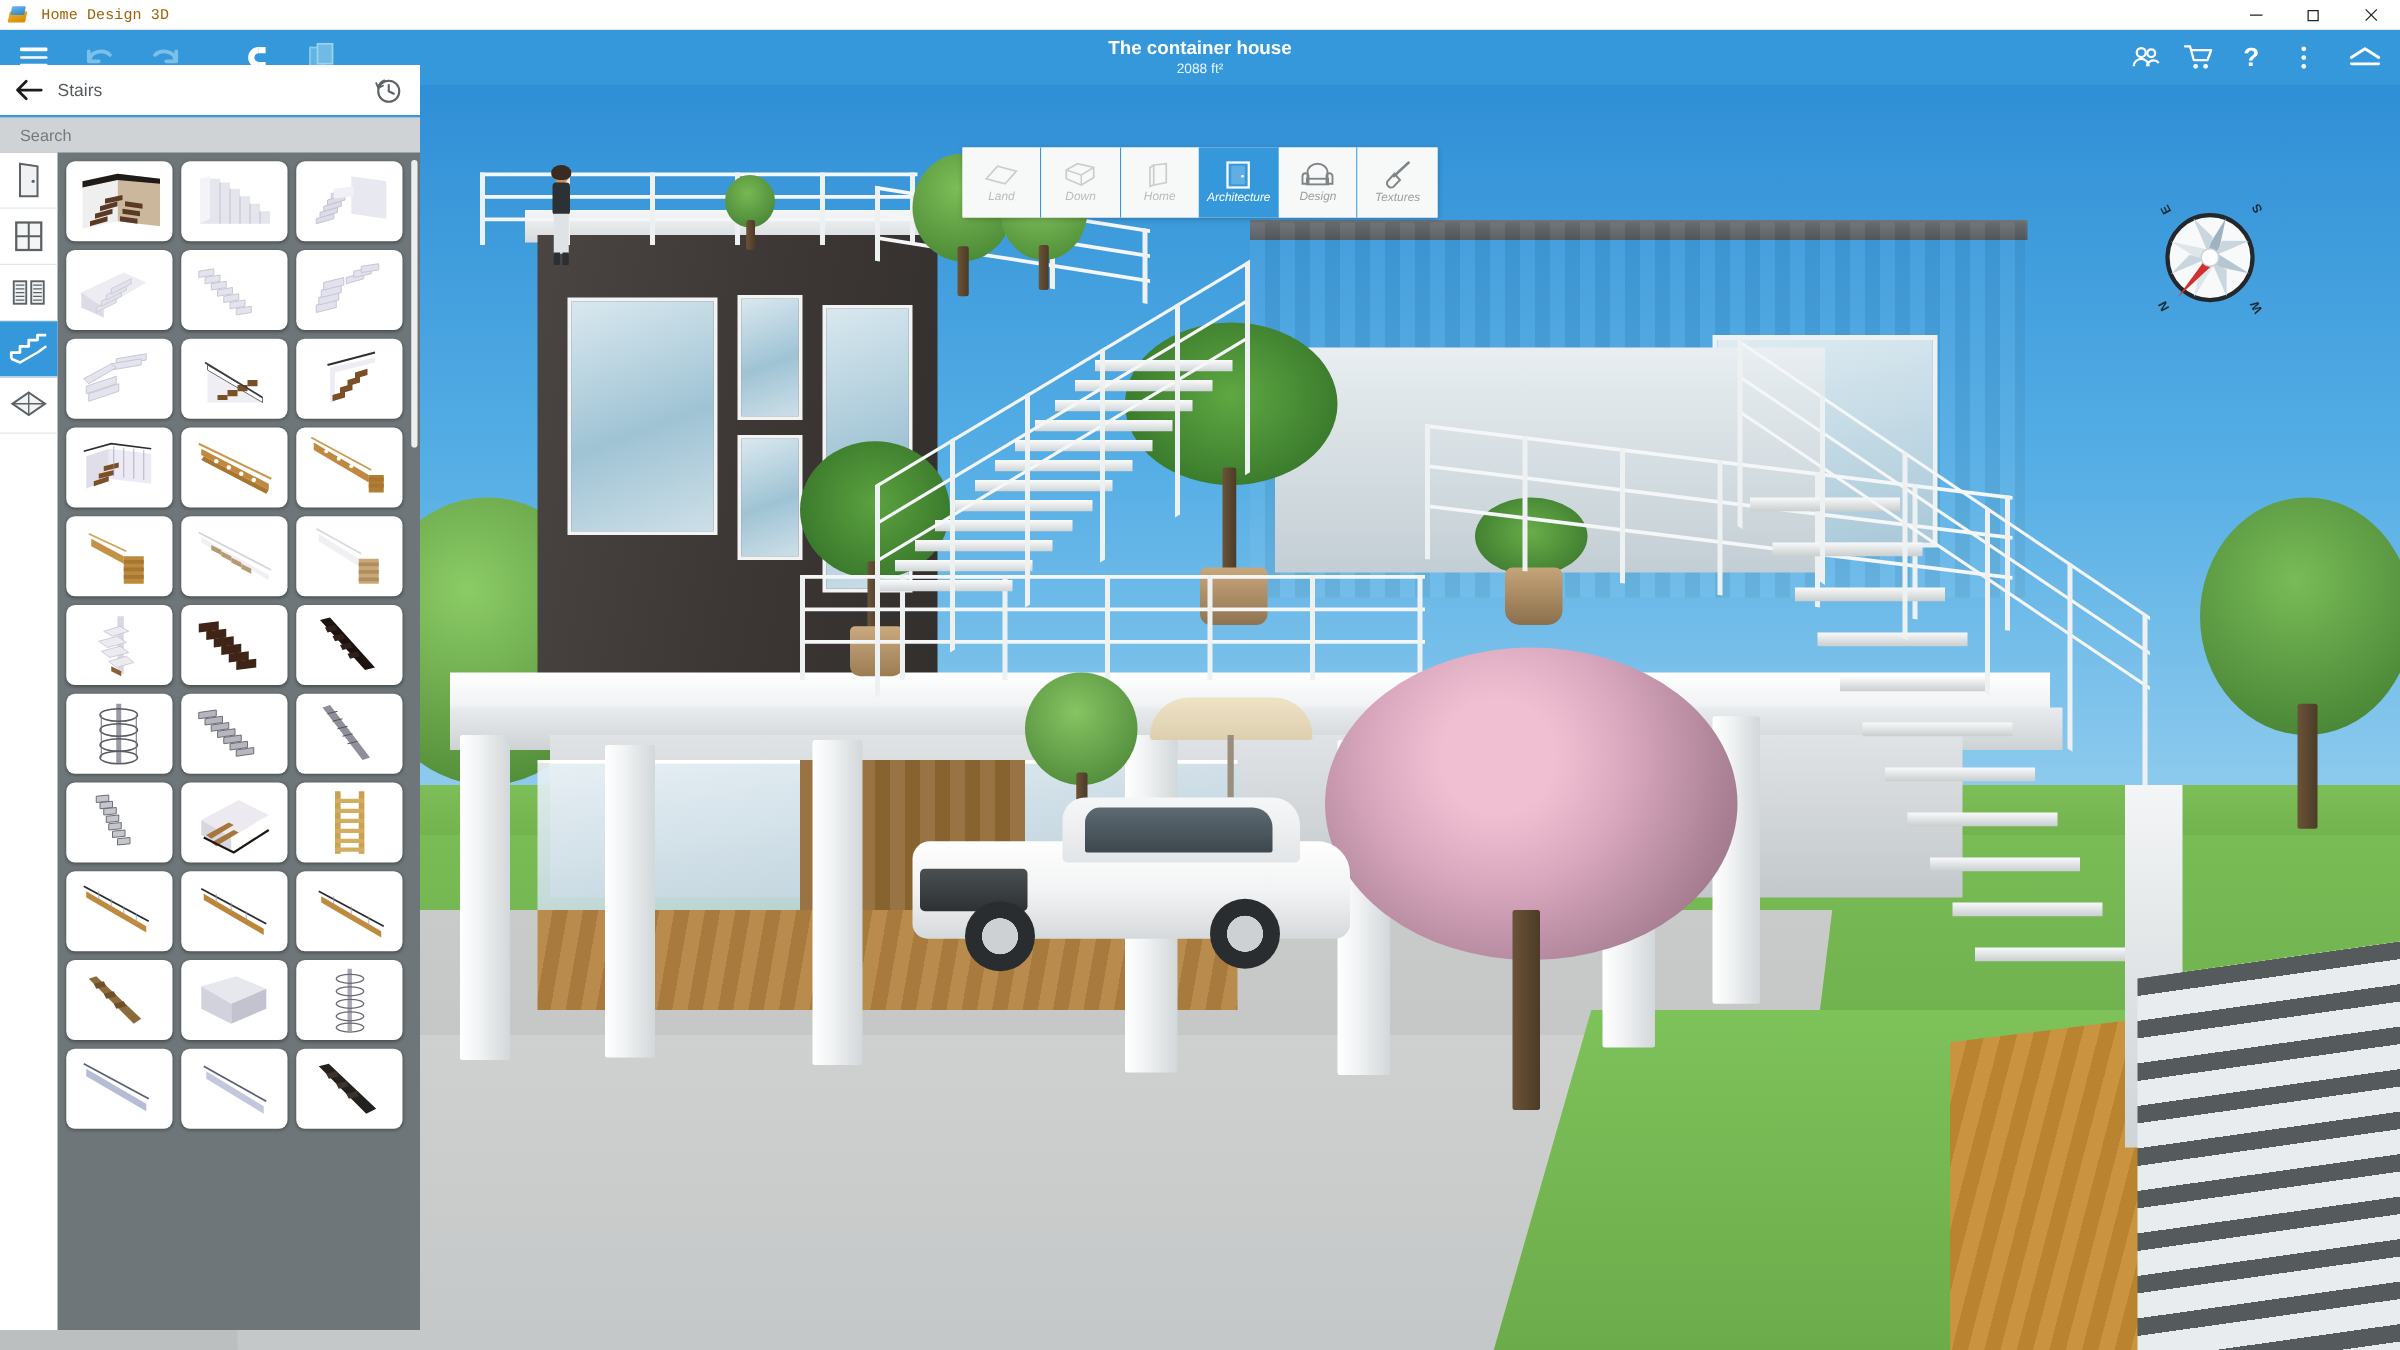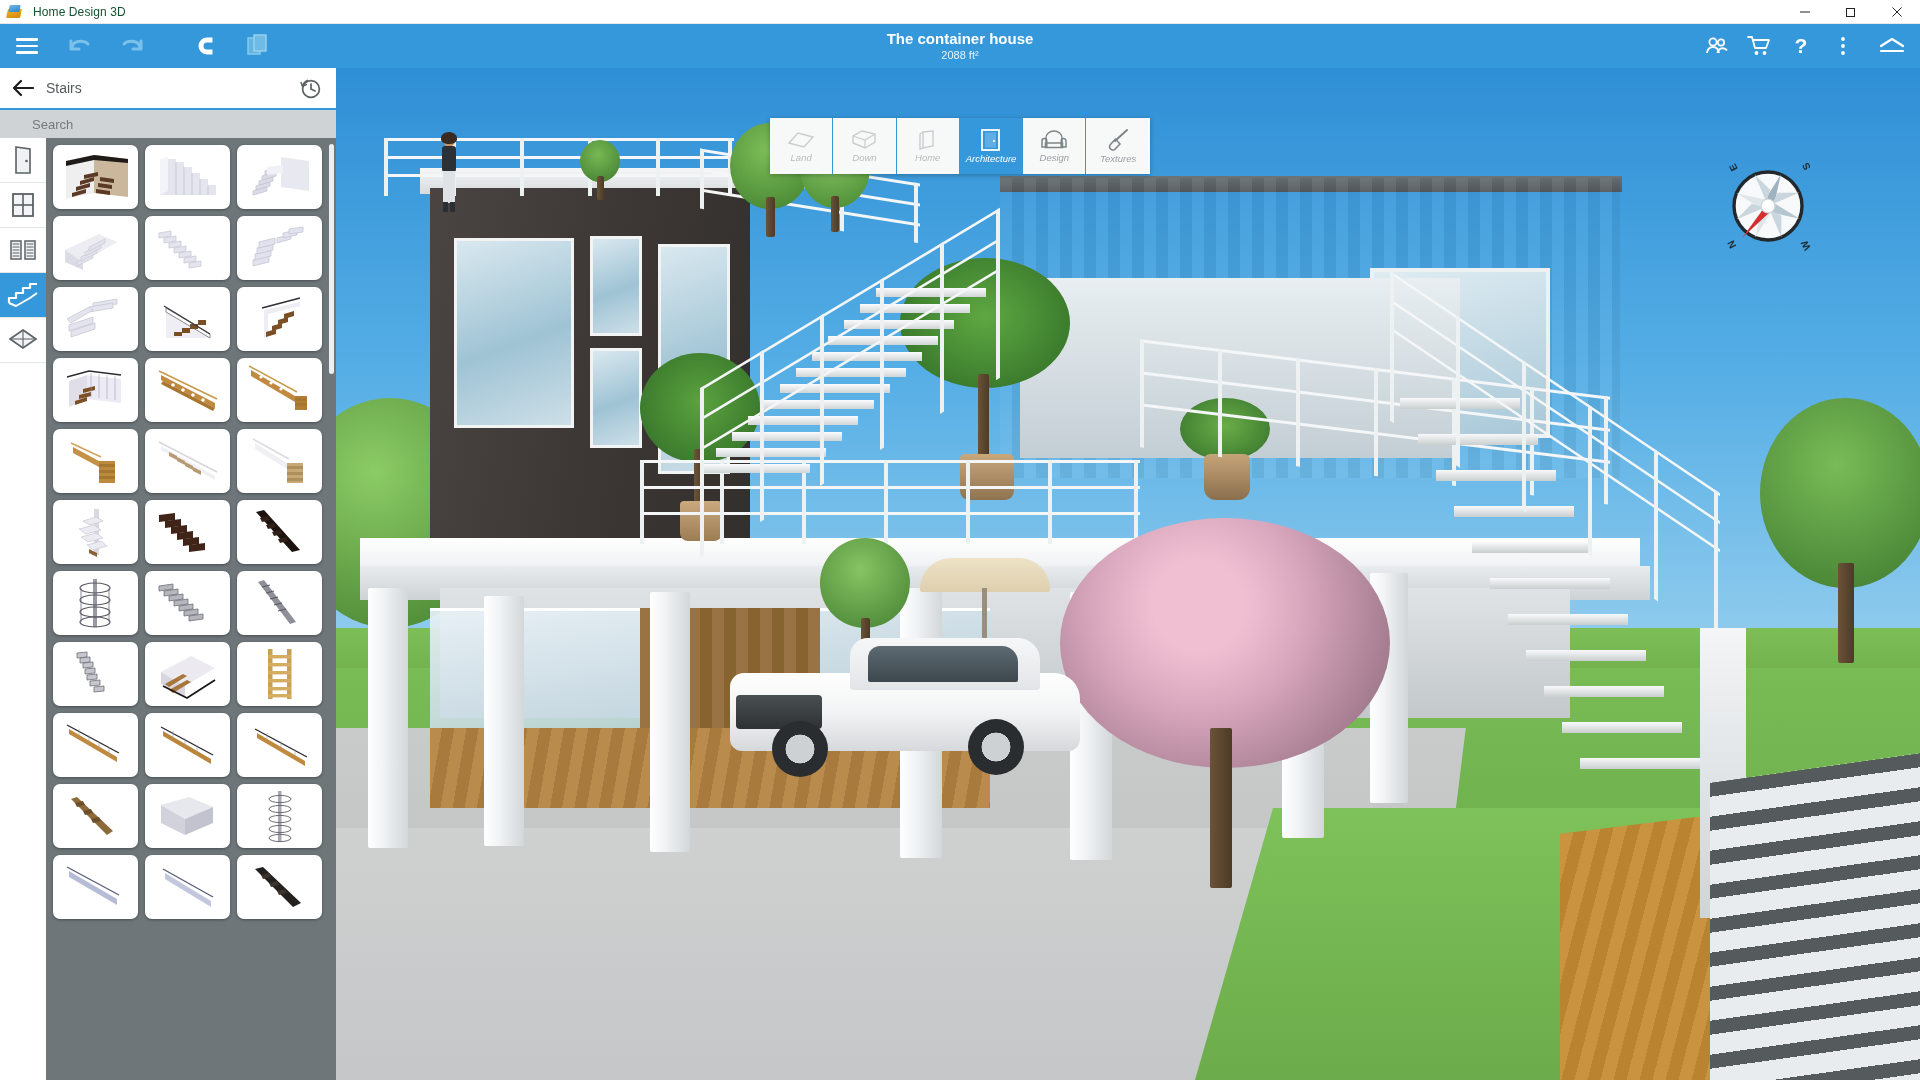--- a/index.html
+++ b/index.html
@@ -14,21 +14,21 @@
   .titlebar {
     position: absolute; top: 0; left: 0; width: 1920px; height: 24px;
     background: #ffffff; display: flex; align-items: center;
     border-bottom: 1px solid #e8e8e8;
   }
   .tb-logo { width: 18px; height: 18px; margin-left: 6px; position: relative; }
   .tb-logo .s1 { position:absolute; left:1px; top:6px; width:14px; height:9px;
     background: linear-gradient(160deg,#f0b429,#d48806); transform: skewX(-12deg); border-radius:1px;}
   .tb-logo .s2 { position:absolute; left:3px; top:2px; width:11px; height:7px;
     background: linear-gradient(160deg,#6fb7e8,#2b86c5); transform: skewX(-12deg); border-radius:1px;}
-  .tb-title { font-size: 12px; color: #14532d; margin-left: 9px; letter-spacing: .1px; }
+  .tb-title { font-size: 12px; color: #a16207; margin-left: 9px; letter-spacing: .1px; font-family: Liberation Mono, monospace; }
   .tb-controls { margin-left: auto; display: flex; height: 24px; }
   .tb-btn { width: 46px; height: 24px; display: flex; align-items: center; justify-content: center; }
   .tb-btn svg { display:block; }
 
   
   .appbar {
     position: absolute; top: 24px; left: 0; width: 1920px; height: 44px;
     background: #3498db;
   }
   .appbar-left { position: absolute; left: 0; top: 0; height: 44px; display: flex; align-items: center; }
@@ -210,39 +210,39 @@
   }
   .tab:last-child { border-right:none; }
   .tab .tlabel { font-size:9.5px; color:#9aa0a3; line-height:10px;font-style:italic; }
   .tab.dim svg { opacity:.42; }
   .tab.dim .tlabel { color:#b7bcbe; }
   .tab.active { background:#3498db; }
   .tab.active .tlabel { color:#ffffff; }
 
   
   .leftpanel {
-    position:absolute; left:0; top:68px; width:336px; height:1012px;
+    position:absolute; left:0; top:52px; width:336px; height:1012px;
     background:#6e7679;
   }
   .lp-head {
     position:absolute; left:0; top:0; width:336px; height:42px;
     background:#ffffff; display:flex; align-items:center;
     border-bottom:2px solid #3498db;
   }
   .lp-back { width:46px; height:42px; display:flex; align-items:center; justify-content:center; }
   .lp-title { font-size:14px; color:#55595b; }
   .lp-hist { margin-left:auto; width:52px; height:42px; display:flex; align-items:center; justify-content:center; }
   .lp-search {
     position:absolute; left:0; top:42px; width:336px; height:28px;
     background:#cfd3d6; display:flex; align-items:center;
   }
   .lp-search input {
     border:none; outline:none; background:transparent; width:100%;
     font-family:"Liberation Sans", sans-serif; font-size:13px; color:#000000;
-    padding-left:32px;
+    padding-left:16px;
   }
   .lp-search input::placeholder { color:#75797c; }
 
   .lp-rail {
     position:absolute; left:0; top:70px; width:46px; bottom:0; background:#ffffff;
   }
   .rail-item {
     width:46px; height:45px; display:flex; align-items:center; justify-content:center;
     border-bottom:1px solid #e3e6e7;
   }

